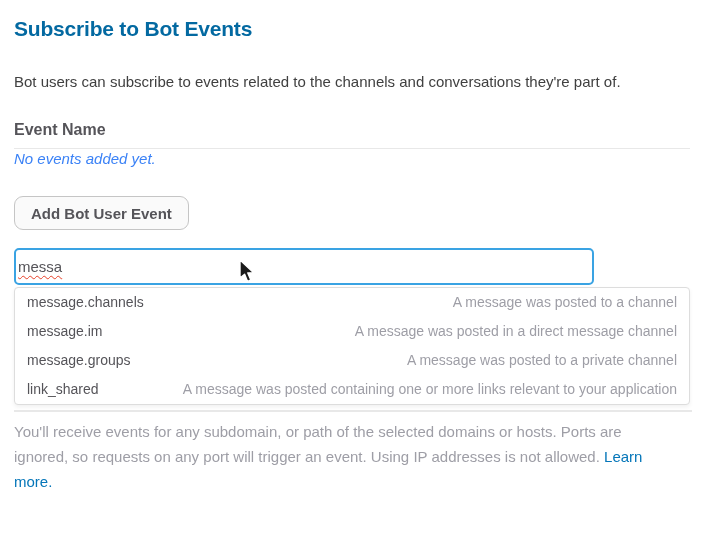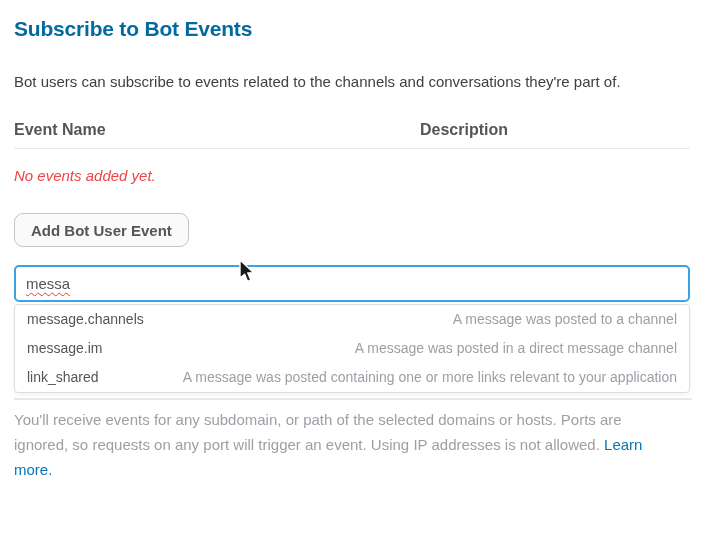--- a/index.html
+++ b/index.html
@@ -38,24 +38,23 @@
     line-height: 20px;
   }
   .table-header .col-event-name { width: 406px; }
   .table-header .col-description { flex: 1; }
   hr.header-divider {
     border: none;
     border-top: 1px solid #e8e8e8;
     margin-top: 8px;
   }
   p.empty-message {
-    margin-top: 17px;
     font-size: 15px;
     font-style: italic;
-    color: #ef4444;
+    color: #3b82f6;
     line-height: 20px;
   }
   button.add-event-btn {
     margin-top: 27px;
     height: 34px;
     padding: 0 16px;
     background: #fafafa;
     border: 1px solid #c5c5c5;
     border-radius: 9px;
     font-family: "Liberation Sans", sans-serif;
@@ -63,25 +62,25 @@
     font-weight: bold;
     color: #555459;
     cursor: pointer;
   }
   .search-area {
     margin-top: 18px;
     position: relative;
     width: 676px;
   }
   .event-search {
-    width: 676px;
+    width: 580px;
     height: 37px;
     border: 2px solid #3aa3e3;
     border-radius: 5px;
-    padding: 0 10px;
+    padding: 0 2px;
     display: flex;
     align-items: center;
     font-size: 15px;
     color: #555459;
     background: #ffffff;
   }
   .event-search .typed-text {
     text-decoration: underline;
     text-decoration-style: wavy;
     text-decoration-color: #e8412a;
@@ -138,21 +137,20 @@
 <body>
 
 <div class="content">
 
   <h1 class="page-title">Subscribe to Bot Events</h1>
 
   <p class="page-subtitle">Bot users can subscribe to events related to the channels and conversations they're part of.</p>
 
   <div class="table-header">
     <span class="col-event-name">Event Name</span>
-    <span class="col-description">Description</span>
   </div>
 
   <hr class="header-divider">
 
   <p class="empty-message">No events added yet.</p>
 
   <button class="add-event-btn">Add Bot User Event</button>
 
   <div class="search-area">
     <div class="event-search">
@@ -162,20 +160,24 @@
     <div class="suggestion-dropdown">
       <div class="suggestion-row">
         <span class="event-name">message.channels</span>
         <span class="event-desc">A message was posted to a channel</span>
       </div>
       <div class="suggestion-row">
         <span class="event-name">message.im</span>
         <span class="event-desc">A message was posted in a direct message channel</span>
       </div>
       <div class="suggestion-row">
+        <span class="event-name">message.groups</span>
+        <span class="event-desc">A message was posted to a private channel</span>
+      </div>
+      <div class="suggestion-row">
         <span class="event-name">link_shared</span>
         <span class="event-desc">A message was posted containing one or more links relevant to your application</span>
       </div>
     </div>
   </div>
 
   <hr class="section-divider">
 
   <p class="footer-note"><span>You'll receive events for any subdomain, or path of the selected domains or hosts. Ports are ignored, so requests on any port will trigger an event. Using IP addresses is not allowed. </span><a class="learn-more">Learn more.</a></p>
 

